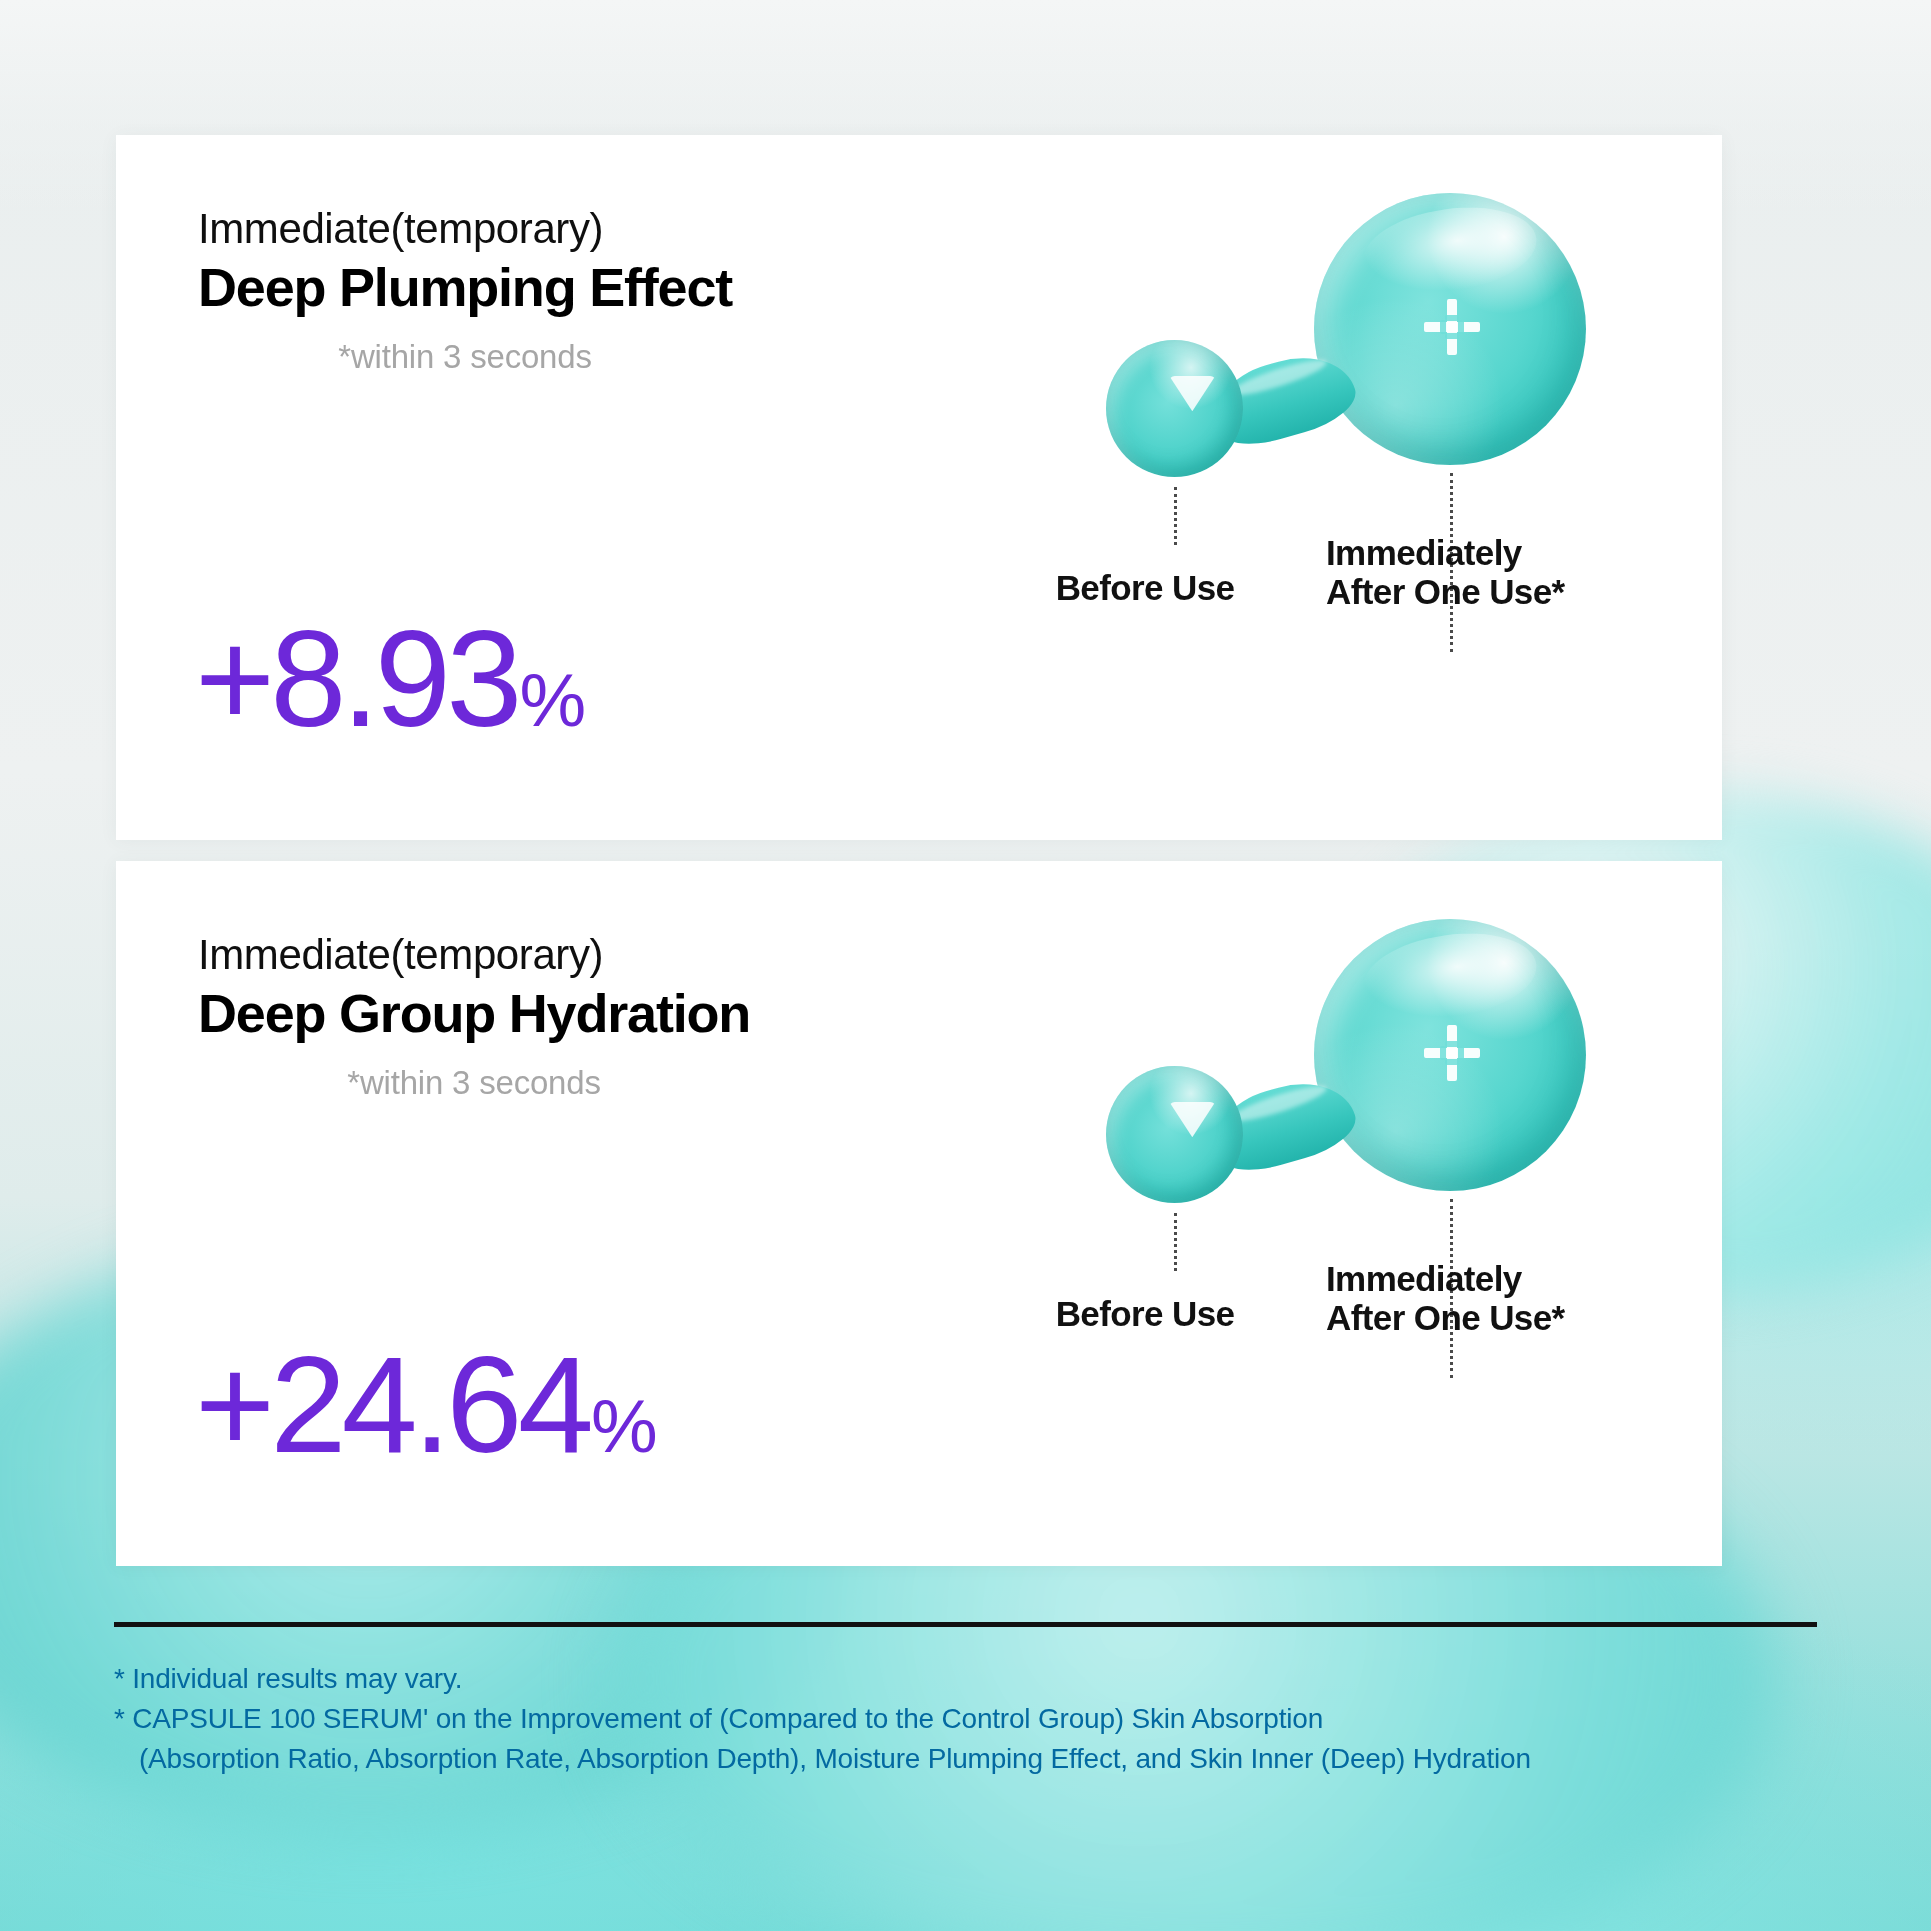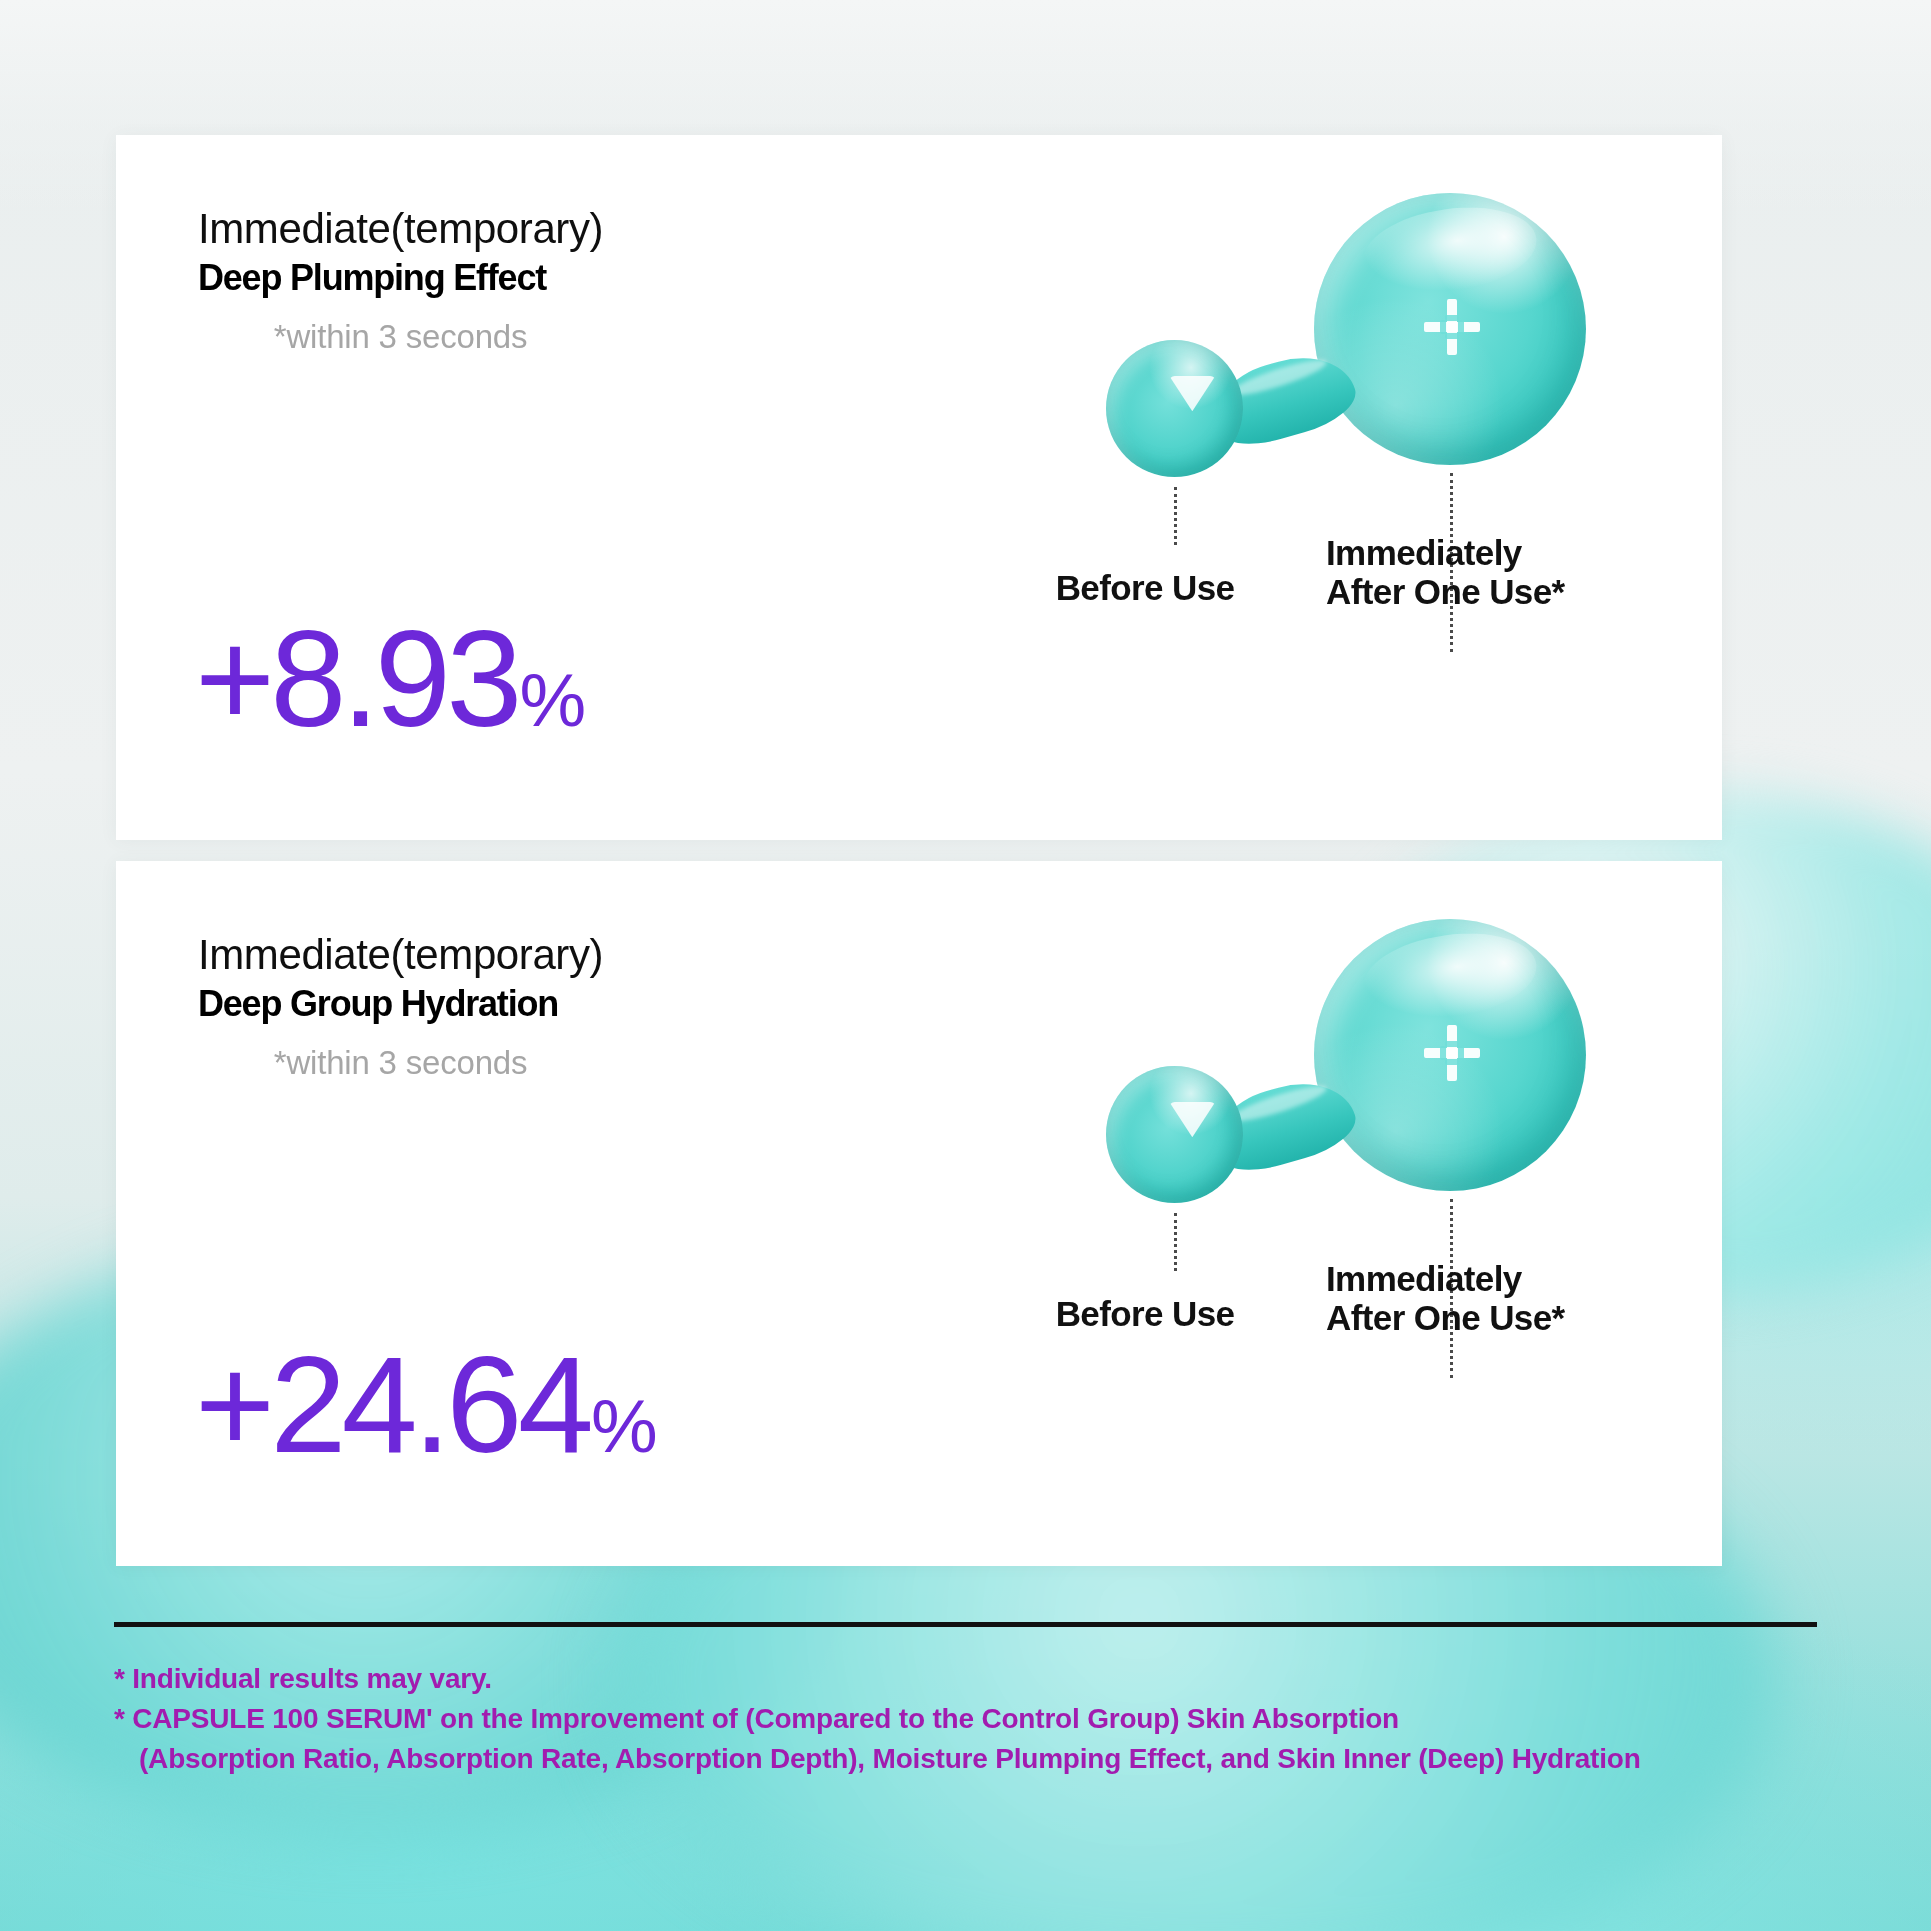--- a/index.html
+++ b/index.html
@@ -80,21 +80,21 @@
   }
   .eyebrow {
     font-size: 42px;
     color: #0f0f0f;
     font-weight: 400;
     letter-spacing: -0.4px;
     line-height: 1.12;
     white-space: nowrap;
   }
   .headline {
-    font-size: 36px;
+    font-size: 54px;
     font-weight: 700;
     color: #000000;
     letter-spacing: -1.2px;
     line-height: 1.1;
     margin-top: 5.8px;
     white-space: nowrap;
   }
   .sub-note {
     margin-top: 21px;
     font-size: 33px;
@@ -251,25 +251,24 @@
     top: 1622px;
     width: 1703px;
     height: 4.8px;
     background: #111111;
   }
   #footnotes {
     position: absolute;
     left: 114px;
     top: 1659px;
     width: 1738px;
-    color: #a21caf;
+    color: #0369a1;
     font-size: 28px;
     line-height: 1.42;
     letter-spacing: -0.2px;
-    font-weight: bold;
   }
   #footnotes .fn-line { white-space: nowrap; }
   #footnotes .fn-indent { padding-left: 25px; }
 </style>
 </head>
 <body>
 
 <div id="bg">
   <div id="bg-soft1"></div>
   <div id="bg-soft2"></div>

